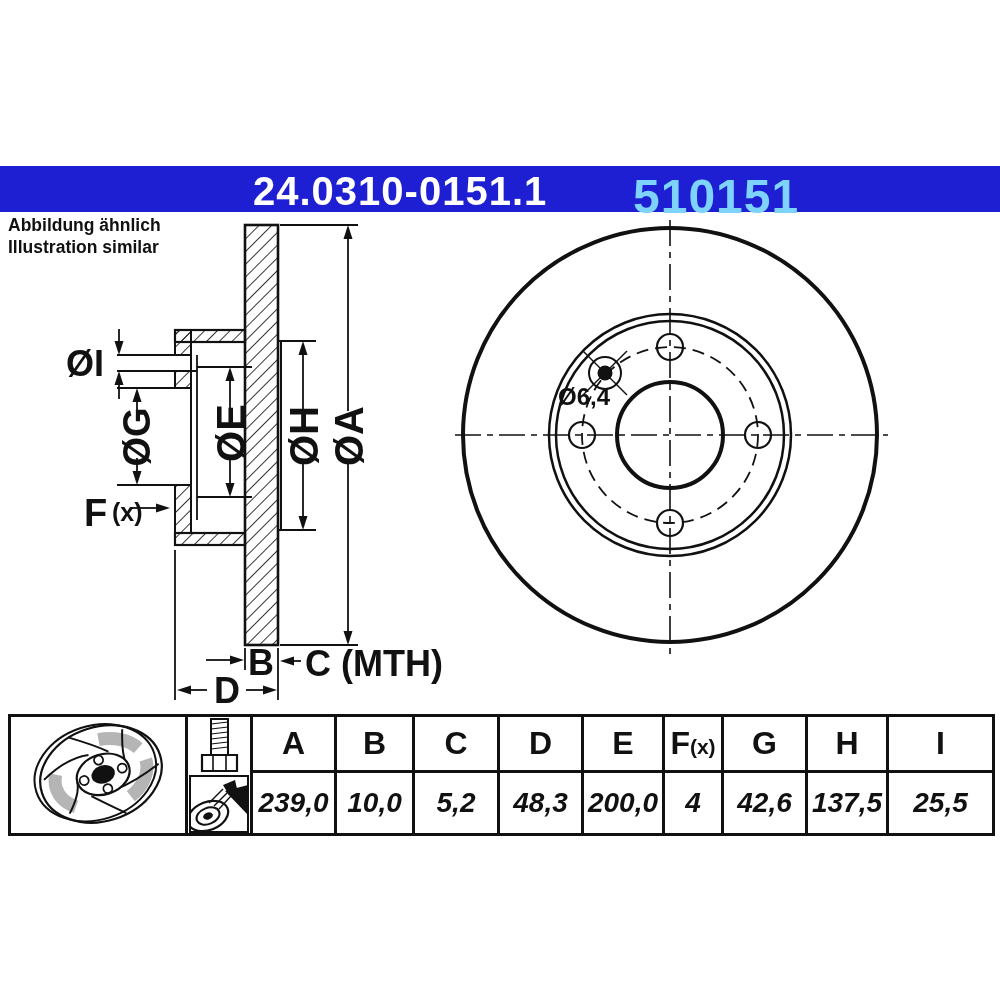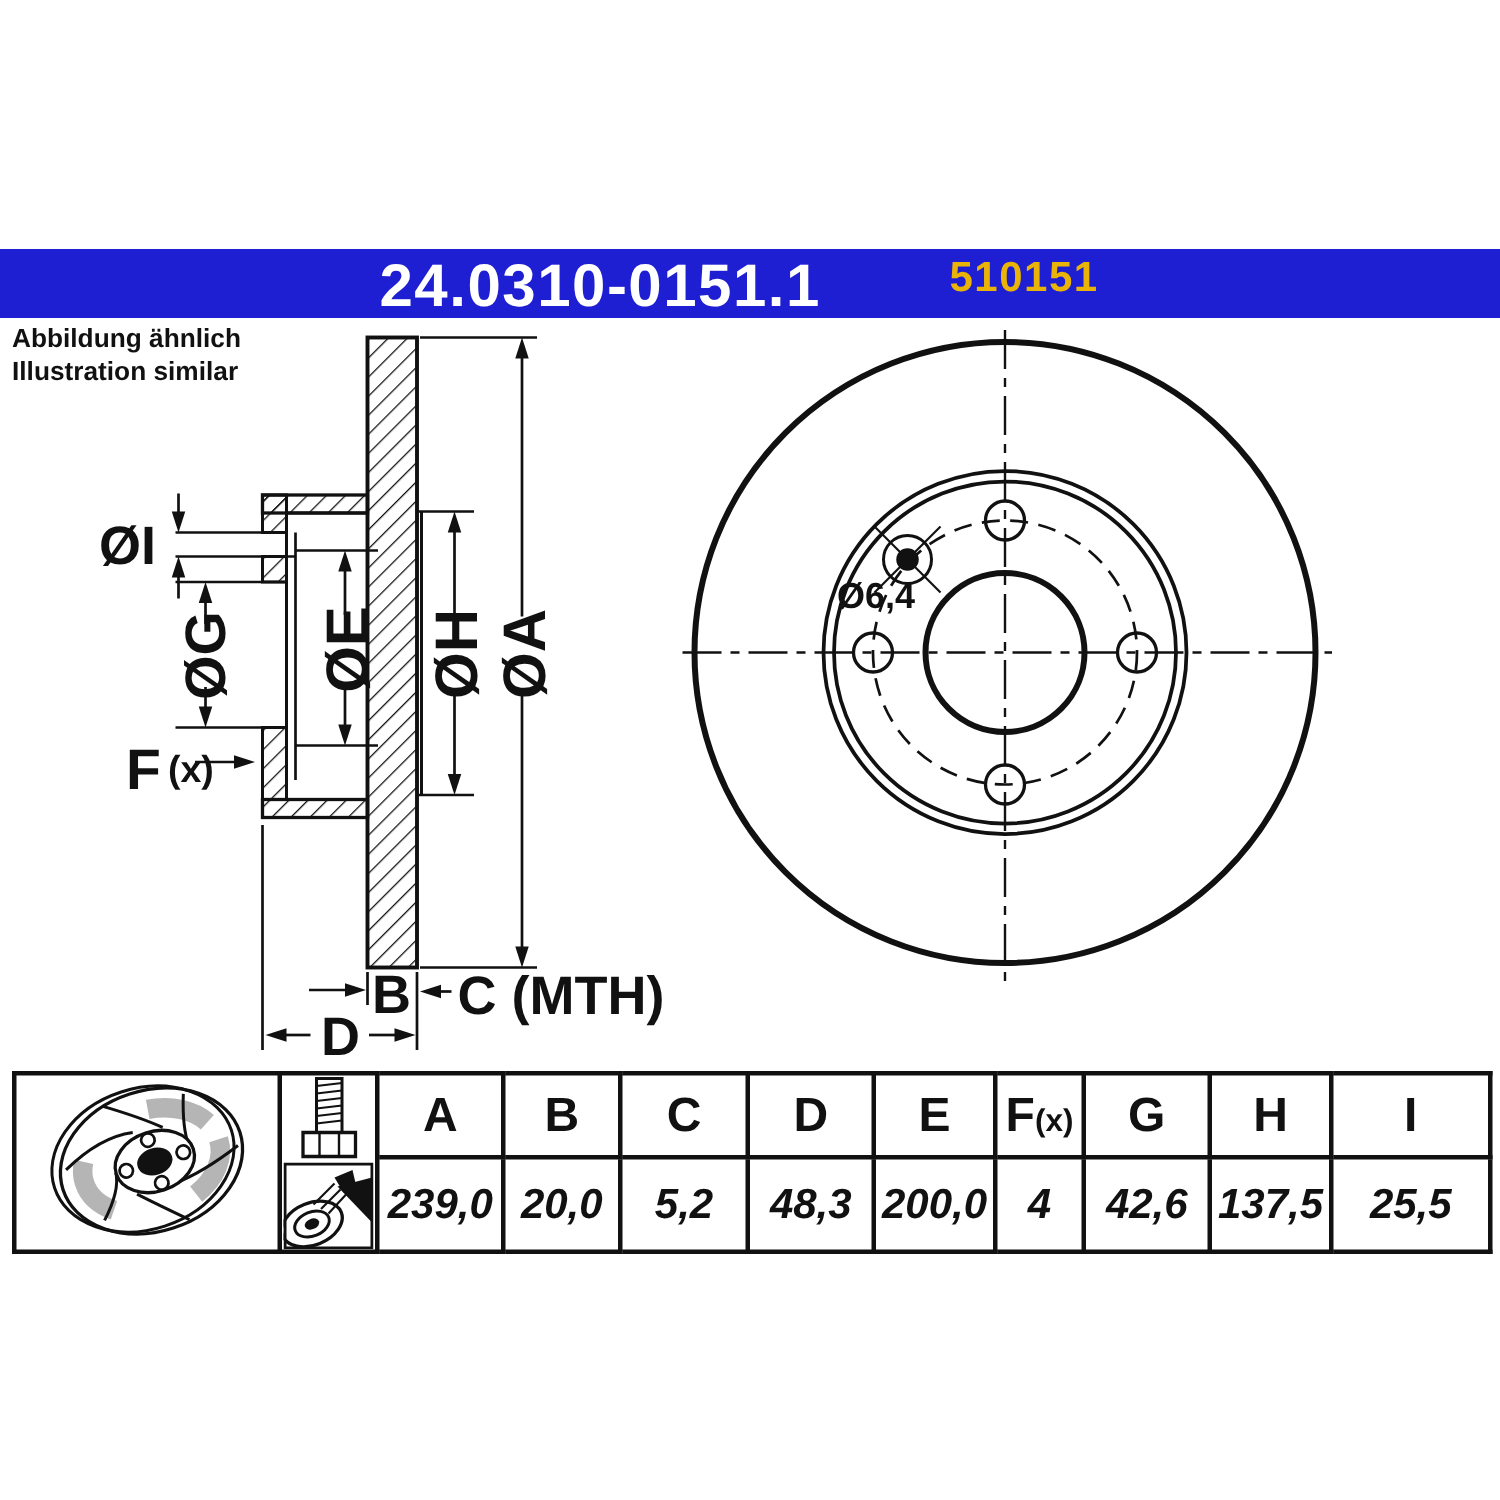--- a/index.html
+++ b/index.html
@@ -1,21 +1,21 @@
 <!DOCTYPE html>
 <html><head>
 <meta charset="utf-8">
 <style>
   html,body{margin:0;padding:0;background:#ffffff;}
   #stage{position:relative;width:1000px;height:1000px;background:#ffffff;overflow:hidden;
          font-family:"Liberation Sans",sans-serif;color:#111;}
   
   #banner{position:absolute;left:0;top:166px;width:1000px;height:46px;background:#1e1ed2;}
   #banner .pn{position:absolute;left:253px;top:3px;font-size:40px;font-weight:bold;color:#fff;letter-spacing:1px;white-space:nowrap;}
-  #banner .ref{position:absolute;left:633px;top:3px;font-size:28px;font-weight:bold;color:#eab308;letter-spacing:1px;white-space:nowrap;}
+  #banner .ref{position:absolute;left:633px;top:3px;font-size:48px;font-weight:bold;color:#7dd3fc;letter-spacing:1px;white-space:nowrap;}
   
   #note{position:absolute;left:8px;top:215px;font-size:17.5px;font-weight:bold;line-height:21.5px;color:#111;}
   
   #drawing{position:absolute;left:0;top:0;width:1000px;height:1000px;z-index:1;}
   
   #dimtable{position:absolute;left:8px;top:714px;z-index:2;border-collapse:collapse;table-layout:fixed;width:984px;background:#fff;}
   #dimtable td,#dimtable th{border:3px solid #111;padding:0;text-align:center;vertical-align:middle;background:#fff;overflow:hidden;}
   #dimtable th{font-size:32px;font-weight:bold;height:53px;}
   #dimtable td.val{font-size:28px;font-weight:bold;height:60px;font-style:italic;}
   #dimtable .suffix{font-size:21px;font-weight:bold;}
@@ -251,21 +251,21 @@
       <th><span>C</span><span class="suffix"></span></th>
       <th><span>D</span><span class="suffix"></span></th>
       <th><span>E</span><span class="suffix"></span></th>
       <th><span>F</span><span class="suffix">(x)</span></th>
       <th><span>G</span><span class="suffix"></span></th>
       <th><span>H</span><span class="suffix"></span></th>
       <th><span>I</span><span class="suffix"></span></th>
     </tr>
     <tr>
       <td class="val">239,0</td>
-      <td class="val">20,0</td>
+      <td class="val">10,0</td>
       <td class="val">5,2</td>
       <td class="val">48,3</td>
       <td class="val">200,0</td>
       <td class="val">4</td>
       <td class="val">42,6</td>
       <td class="val">137,5</td>
       <td class="val">25,5</td>
     </tr>
   </tbody>
     </table>

